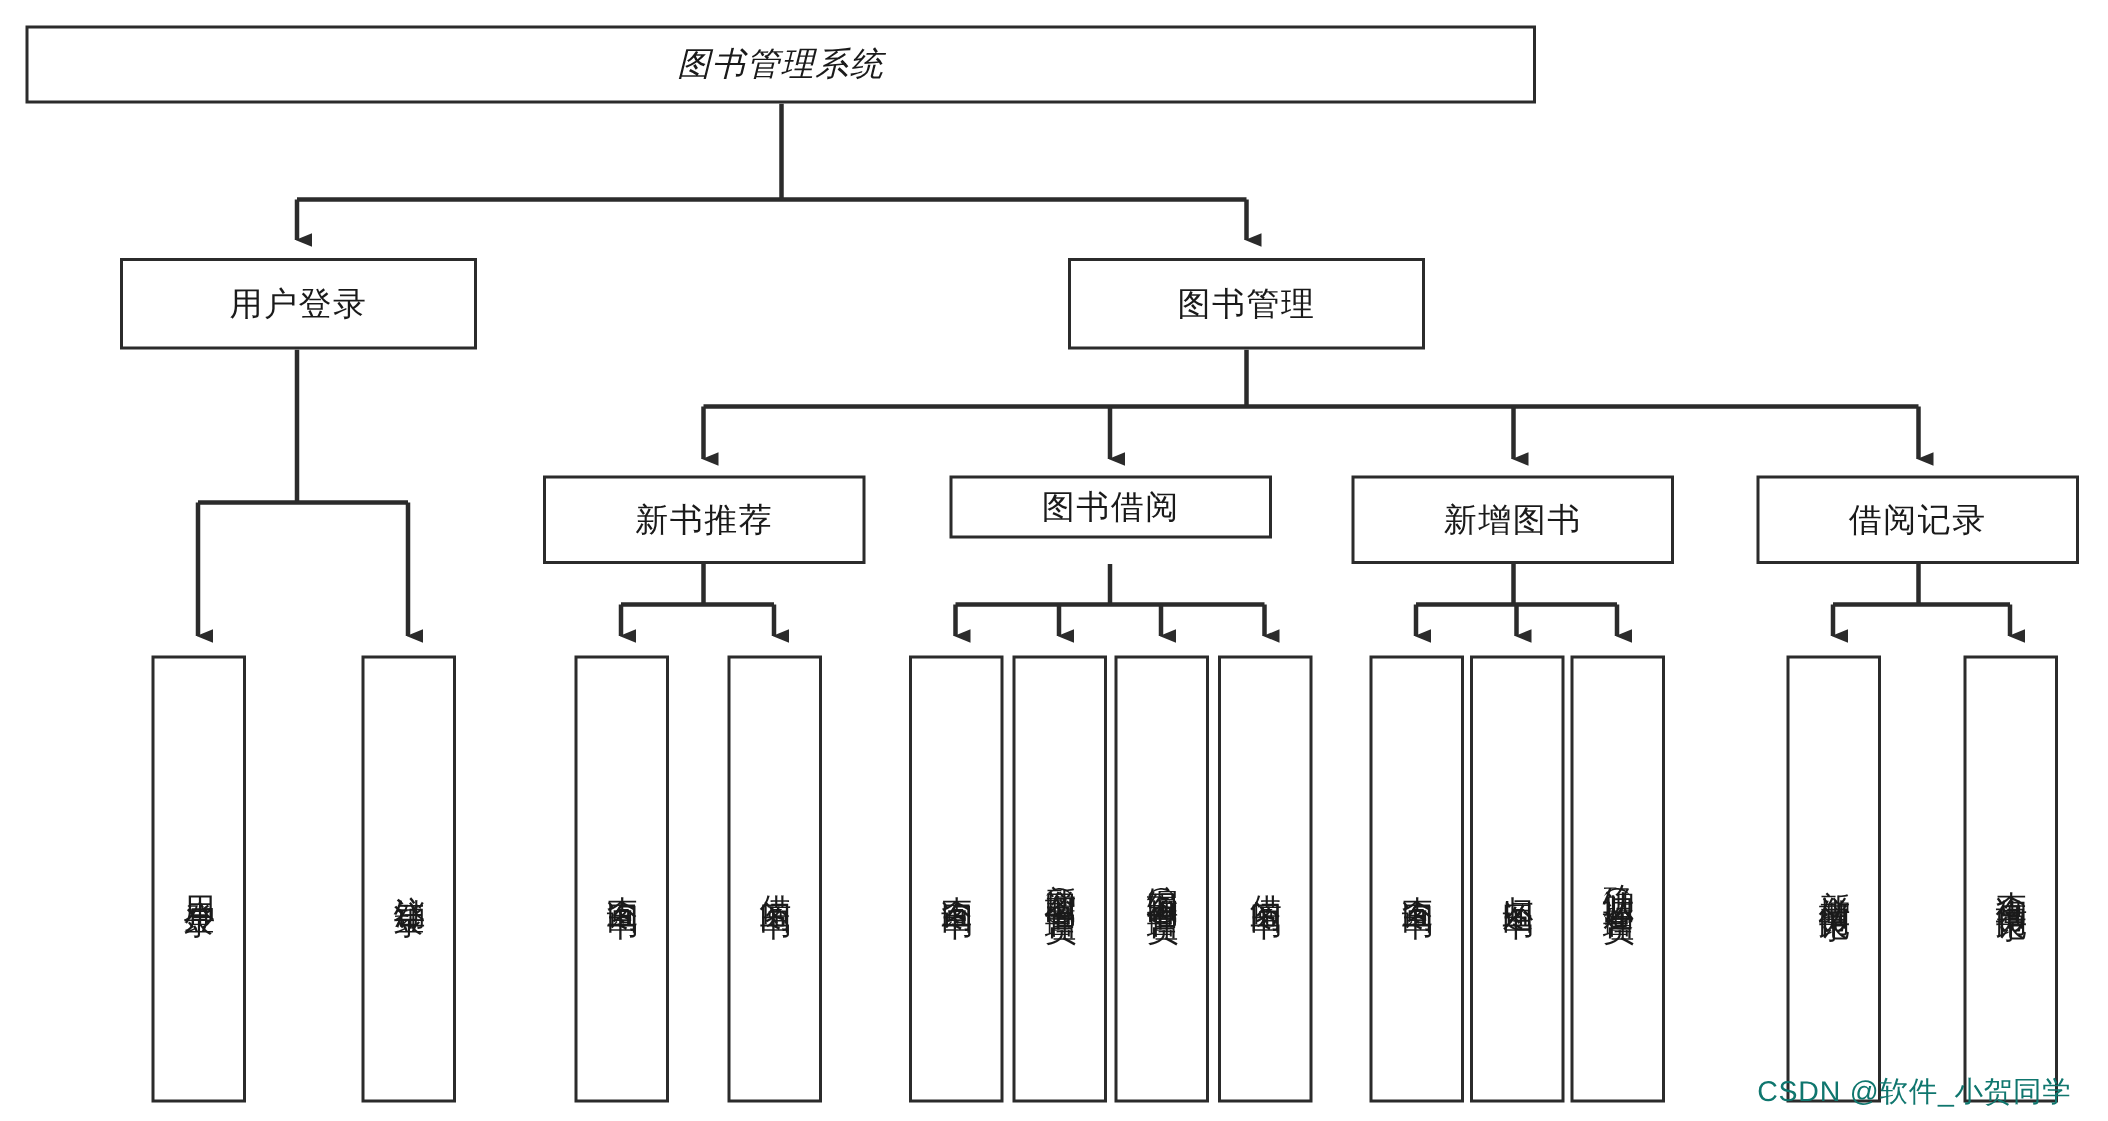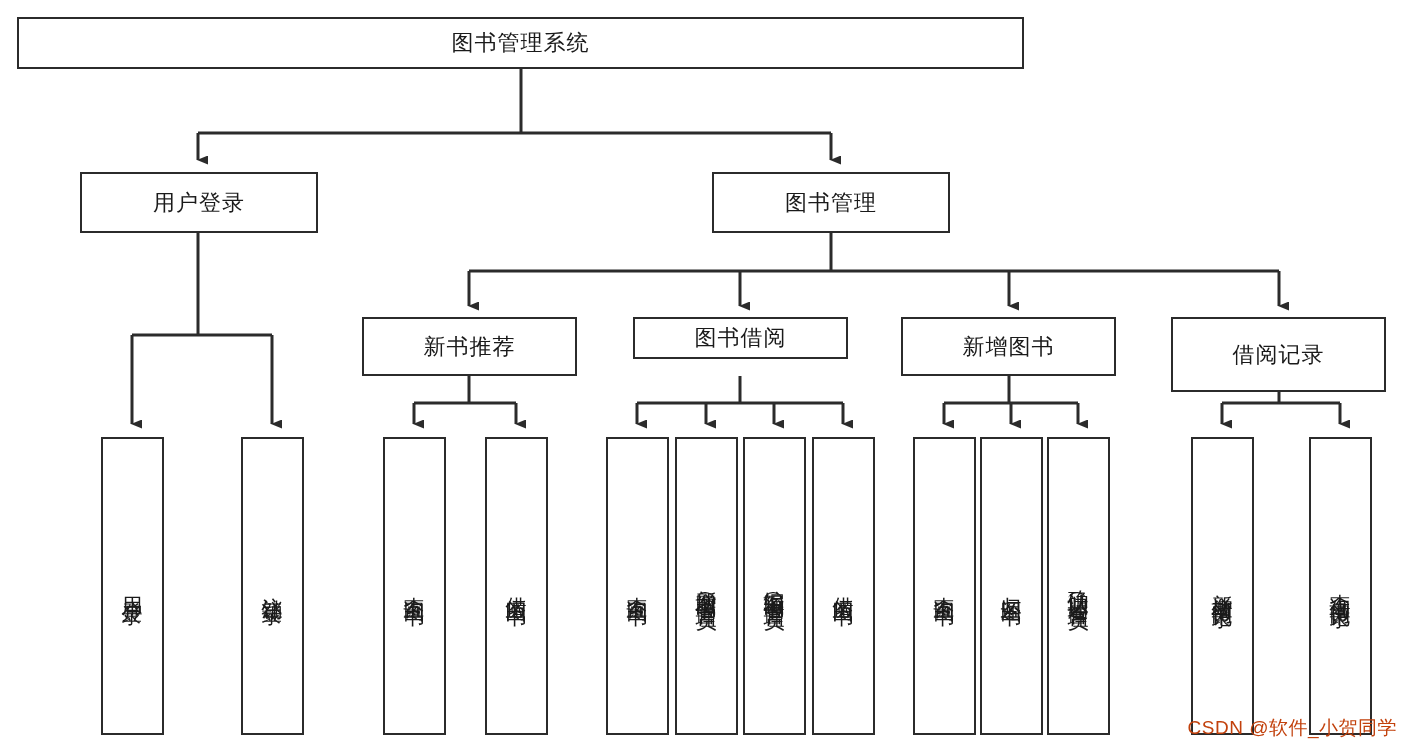--- a/index.html
+++ b/index.html
@@ -47,24 +47,24 @@
     text-orientation: upright;
     letter-spacing: 3px;
     line-height: 1;
     white-space: nowrap;
   }
   .node .htext {
     white-space: nowrap;
   }
   #watermark {
     position: absolute;
-    right: 8px;
+    right: 24px;
     bottom: 6px;
     font-size: 19px;
-    color: #c2410c;
+    color: #0f766e;
     white-space: nowrap;
     letter-spacing: 0.5px;
   }
 </style>
 </head>
 <body>
 
 <div id="canvas">
 
   <svg id="wires" xmlns="http://www.w3.org/2000/svg">
@@ -110,21 +110,21 @@
       <path d="M 1011 403 L 1011 424" marker-end="url(#arrow)"></path>
       <path d="M 1078 403 L 1078 424" marker-end="url(#arrow)"></path>
 
       <path d="M 1279 376 L 1279 403"></path>
       <path d="M 1222 403 L 1340 403"></path>
       <path d="M 1222 403 L 1222 424" marker-end="url(#arrow)"></path>
       <path d="M 1340 403 L 1340 424" marker-end="url(#arrow)"></path>
     </g>
   </svg>
 
-  <div class="node horizontal" style="left:17px; top:17px; width:1007px; height:52px;">
+  <div class="node horizontal" style="left:17px; top:17px; width:1007px; height:52px;font-style:italic;">
     <span class="htext">图书管理系统</span>
   </div>
 
   <div class="node horizontal" style="left:80px; top:172px; width:238px; height:61px;">
     <span class="htext">用户登录</span>
   </div>
 
   <div class="node horizontal" style="left:712px; top:172px; width:238px; height:61px;">
     <span class="htext">图书管理</span>
   </div>
@@ -134,21 +134,21 @@
   </div>
 
   <div class="node horizontal" style="left:633px; top:317px; width:215px; height:42px;">
     <span class="htext">图书借阅</span>
   </div>
 
   <div class="node horizontal" style="left:901px; top:317px; width:215px; height:59px;">
     <span class="htext">新增图书</span>
   </div>
 
-  <div class="node horizontal" style="left:1171px; top:317px; width:215px; height:75px;">
+  <div class="node horizontal" style="left:1171px; top:317px; width:215px; height:59px;">
     <span class="htext">借阅记录</span>
   </div>
 
   <div class="node vertical" style="left:101px; top:437px; width:63px; height:298px;">
     <span class="vtext">用户登录</span>
   </div>
   <div class="node vertical" style="left:241px; top:437px; width:63px; height:298px;">
     <span class="vtext">注销登录</span>
   </div>
 

